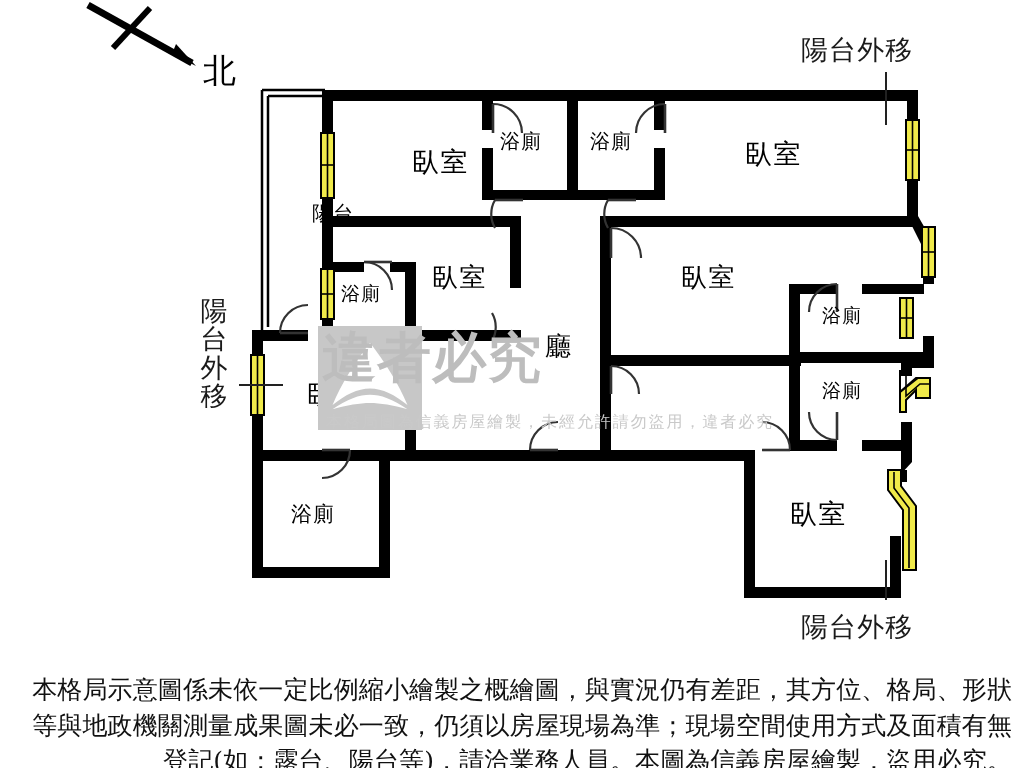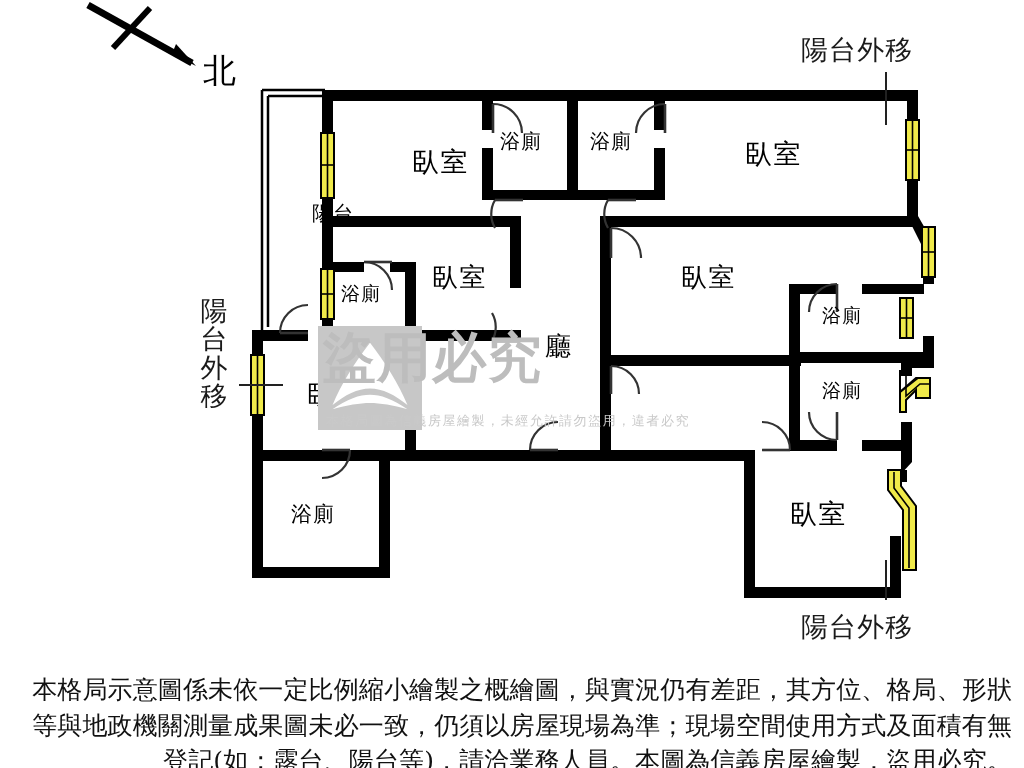--- a/index.html
+++ b/index.html
@@ -89,21 +89,21 @@
     letter-spacing: 0.02em;
     line-height: 1;
     white-space: nowrap;
   }
   #watermark-note {
     position: absolute;
     left: 4px;
     top: 82px;
     color: #c9c9c9;
     font-family: "DejaVu Serif", "Liberation Serif", serif;
-    font-size: 13px;
+    font-size: 16px;
     letter-spacing: 0.12em;
     white-space: nowrap;
   }
   #watermark-logo {
     position: absolute;
     left: -4px;
     top: -4px;
     width: 104px;
     height: 104px;
   }
@@ -348,19 +348,19 @@
   <div class="callout-vert" style="left:198px; top:297px; font-size:27px;">陽台外移</div>
 
   <div class="north-label" style="left:203px; top:54px; font-size:33px;">北</div>
 
   <div id="watermark-wrap">
     <svg id="watermark-logo" viewBox="0 0 100 100">
       <rect x="0" y="0" width="100" height="100" fill="#c7c7c7"></rect>
       <path d="M50,16 C36,34 22,56 14,76 C26,66 38,60 50,60 C62,60 74,66 86,76 C78,56 64,34 50,16 Z" fill="#ffffff"></path>
       <path d="M14,80 C28,70 40,66 50,66 C60,66 72,70 86,80 C72,76 60,74 50,74 C40,74 28,76 14,80 Z" fill="#ffffff"></path>
     </svg>
-    <div id="watermark-text">盜用必究</div>
+    <div id="watermark-text">違者必究</div>
     <div id="watermark-note">本格局圖為信義房屋繪製，未經允許請勿盜用，違者必究</div>
   </div>
 
   <div id="disclaimer">本格局示意圖係未依一定比例縮小繪製之概繪圖，與實況仍有差距，其方位、格局、形狀等與地政機關測量成果圖未必一致，仍須以房屋現場為準；現場空間使用方式及面積有無登記(如：露台、陽台等)，請洽業務人員。本圖為信義房屋繪製，盜用必究。</div>
 
 </div>
 
 </body></html>

